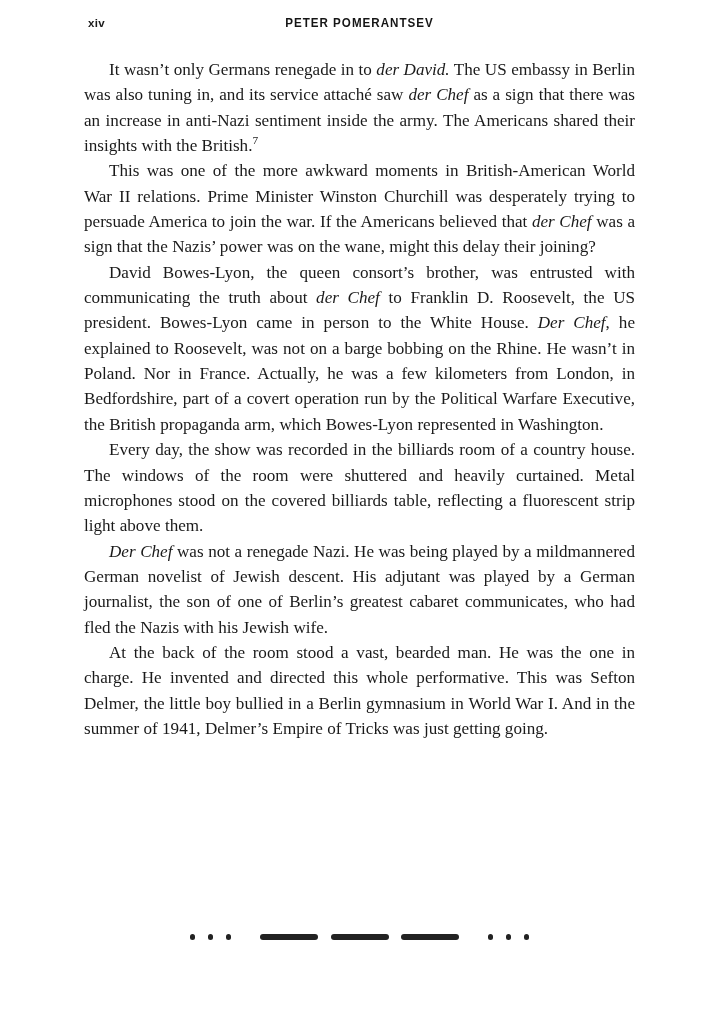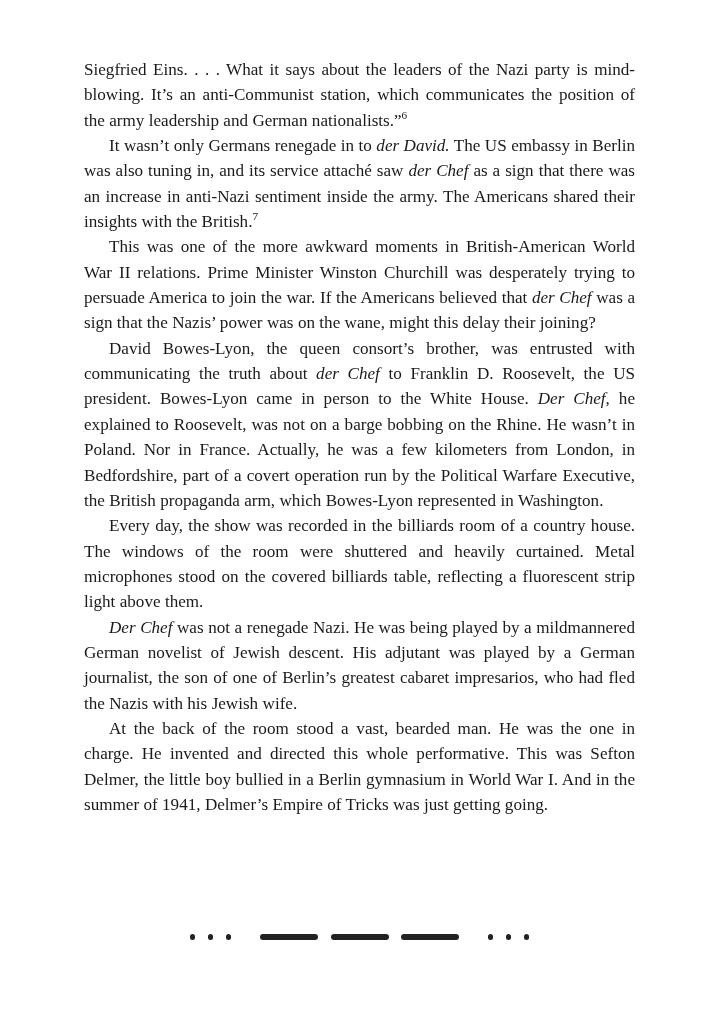--- a/index.html
+++ b/index.html
@@ -124,28 +124,31 @@
   .orn-gap-wide {
     width: 4px;
     flex: 0 0 auto;
   }
 </style>
 </head>
 <body>
 
 <div class="page">
 
+  <div class="running-head">
+    <span class="folio">xiv</span>
+    <span class="head-title">PETER POMERANTSEV</span>
+  </div>
 
   <div class="text-column">
-      <p class="body-par"><span>Siegfried Eins. . . . What it says about the leaders of the Nazi party is mind-blowing. It’s an anti-Communist station, which communicates the position of the army leadership and German nationalists.”</span><sup class="fn">6</sup></p>
       <p class="body-par indent"><span>It wasn’t only Germans renegade in to </span><em>der David.</em><span> The US embassy in Berlin was also tuning in, and its service attaché saw </span><em>der Chef</em><span> as a sign that there was an increase in anti-Nazi sentiment inside the army. The Americans shared their insights with the British.</span><sup class="fn">7</sup></p>
       <p class="body-par indent"><span>This was one of the more awkward moments in British-American World War II relations. Prime Minister Winston Churchill was des­perately trying to persuade America to join the war. If the Americans believed that </span><em>der Chef</em><span> was a sign that the Nazis’ power was on the wane, might this delay their joining?</span></p>
       <p class="body-par indent"><span>David Bowes-Lyon, the queen consort’s brother, was entrusted with communicating the truth about </span><em>der Chef</em><span> to Franklin D. Roosevelt, the US president. Bowes-Lyon came in person to the White House. </span><em>Der Chef</em><span>, he explained to Roosevelt, was not on a barge bobbing on the Rhine. He wasn’t in Poland. Nor in France. Actually, he was a few kilo­meters from London, in Bedfordshire, part of a covert operation run by the Political Warfare Executive, the British propaganda arm, which Bowes-Lyon represented in Washington.</span></p>
       <p class="body-par indent"><span>Every day, the show was recorded in the billiards room of a country house. The windows of the room were shuttered and heavily curtained. Metal microphones stood on the covered billiards table, reflecting a fluo­rescent strip light above them.</span></p>
-      <p class="body-par indent"><em>Der Chef</em><span> was not a renegade Nazi. He was being played by a mild­mannered German novelist of Jewish descent. His adjutant was played by a German journalist, the son of one of Berlin’s greatest cabaret impresarios, who had fled the Nazis with his Jewish wife.</span></p>
+      <p class="body-par indent"><em>Der Chef</em><span> was not a renegade Nazi. He was being played by a mild­mannered German novelist of Jewish descent. His adjutant was played by a German journalist, the son of one of Berlin’s greatest cabaret communicates, who had fled the Nazis with his Jewish wife.</span></p>
       <p class="body-par indent"><span>At the back of the room stood a vast, bearded man. He was the one in charge. He invented and directed this whole performative. This was Sefton Delmer, the little boy bullied in a Berlin gymnasium in World War I. And in the summer of 1941, Delmer’s Empire of Tricks was just getting going.</span></p>
     </div>
 
   <div class="ornament">
       <span class="orn-dot" style="background: rgb(34, 34, 34);"></span>
       <span class="orn-dot" style="background: rgb(34, 34, 34);"></span>
       <span class="orn-dot" style="background: rgb(34, 34, 34);"></span>
       <span class="orn-gap-wide"></span>
       <span class="orn-dash" style="background: rgb(34, 34, 34);"></span>
       <span class="orn-dash" style="background: rgb(34, 34, 34);"></span>

